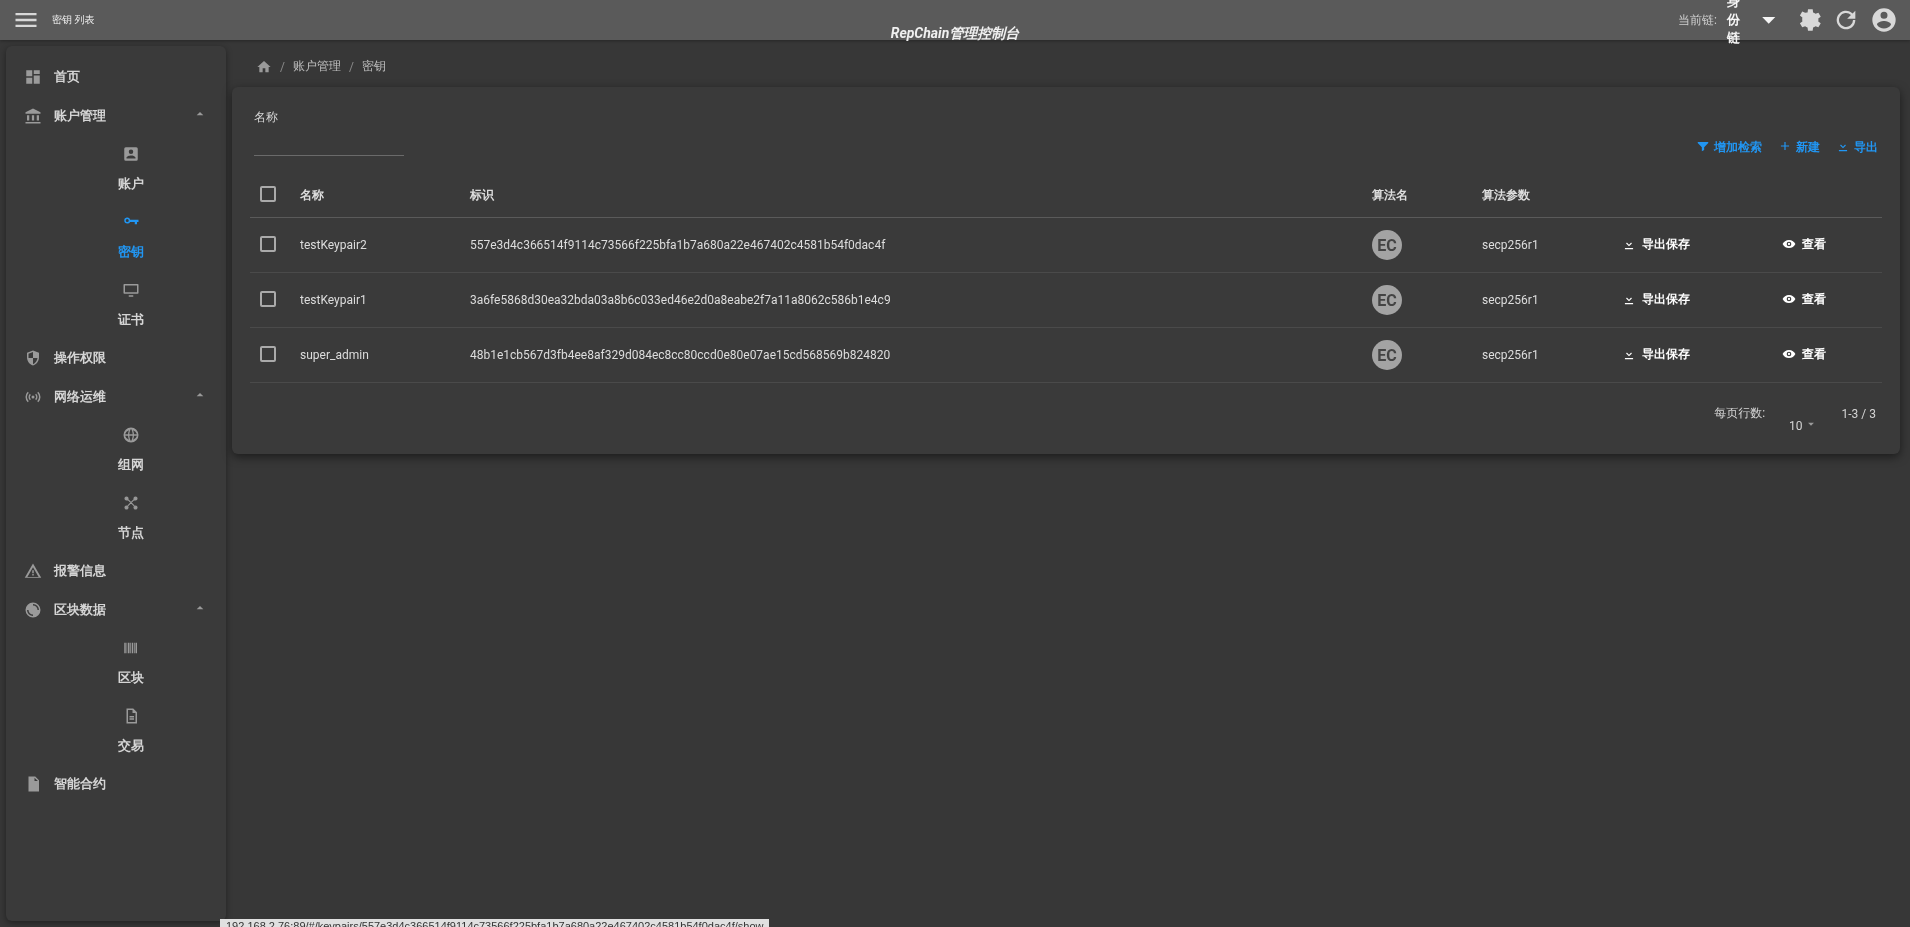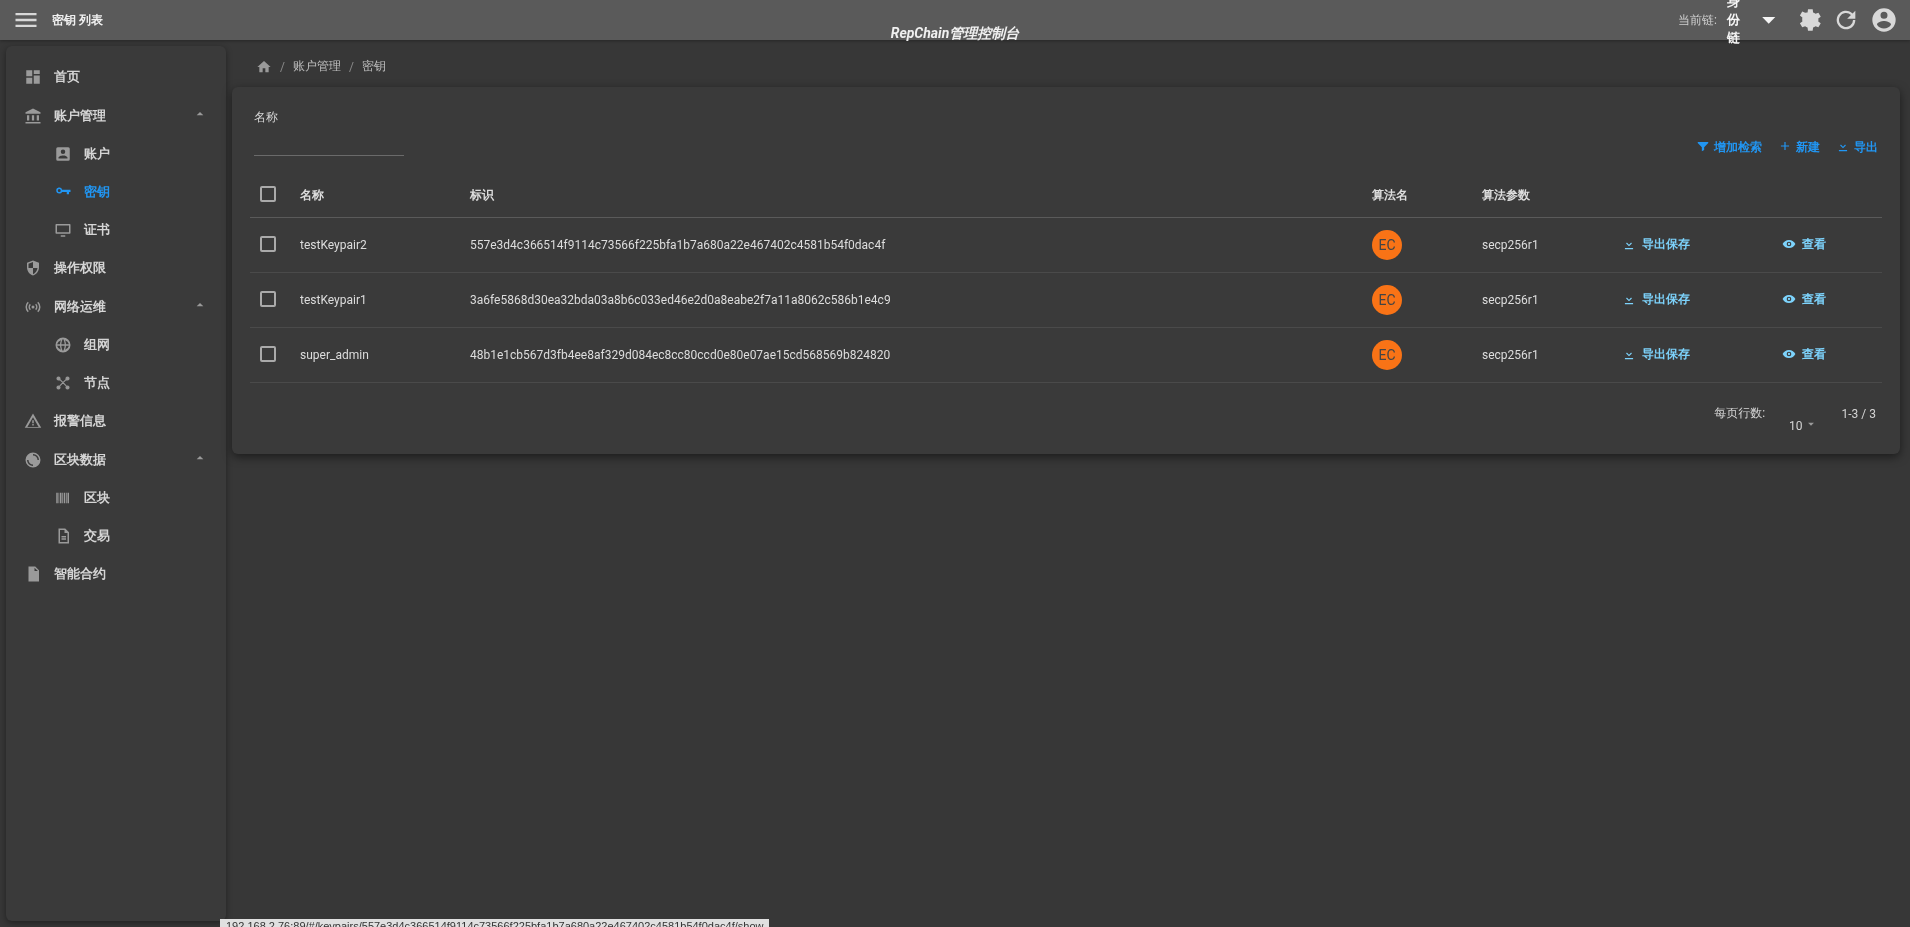--- a/index.html
+++ b/index.html
@@ -23,21 +23,21 @@
   color: #f0f0f0;
   flex-shrink: 0;
   box-shadow: 0 1px 3px rgba(0,0,0,.3);
   position: relative;
 }
 .topbar-left { display: flex; align-items: center; gap: 12px; }
 .topbar-center { position: absolute; left: 50%; transform: translateX(-50%); font-weight: 700; font-size: 14px; font-style: italic; margin-top: 28px; }
 .topbar-center .brand-rep { font-style: italic; }
 .topbar-right { margin-left: auto; display: flex; align-items: center; gap: 10px; }
 .icon-btn { width: 28px; height: 28px; display: inline-flex; align-items: center; justify-content: center; color: #d8d8d8; cursor: pointer; border-radius: 4px; }
-.page-title { font-weight: 700; font-size: 12px; }
+.page-title { font-weight: 400; font-size: 10px; }
 .chain-label { color: #cfcfcf; font-size: 12px; }
 .chain-select { font-weight: 700; color: #f5f5f5; display: inline-flex; align-items: center; gap: 4px; cursor: pointer; }
 
 
 .body { flex: 1; display: flex; min-height: 0; }
 .sidebar {
   width: 220px;
   background: #3a3a3a;
   border-radius: 6px;
   margin: 6px 0 6px 6px;
@@ -49,21 +49,21 @@
 }
 .nav-item, .nav-sub {
   display: flex; align-items: center;
   padding: 10px 18px;
   color: #d5d5d5;
   cursor: pointer;
   font-weight: 700;
   font-size: 13px;
   gap: 12px;
 }
-.nav-sub { padding-left: 48px; font-weight: 700; }
+.nav-sub { padding-left: 48px; font-weight: 700; flex-direction: column; }
 .nav-sub.active { color: #2196f3; }
 .nav-sub.active .nav-ic { color: #2196f3; }
 .nav-ic { width: 18px; height: 18px; display: inline-flex; align-items: center; justify-content: center; color: #9a9a9a; flex-shrink: 0; }
 .nav-expand { margin-left: auto; color: #9a9a9a; }
 
 .main { flex: 1; display: flex; flex-direction: column; padding: 6px 10px 6px 6px; min-width: 0; position: relative; }
 
 
 .breadcrumb { display: flex; align-items: center; gap: 8px; padding: 12px 24px; color: #bfbfbf; font-size: 12px; }
 .breadcrumb .sep { color: #8a8a8a; }
@@ -93,24 +93,24 @@
 .table th, .table td { text-align: left; padding: 12px 10px; font-size: 12px; }
 .table thead th { color: #ddd; font-weight: 700; border-bottom: 1px solid #5a5a5a; }
 .table tbody tr { border-bottom: 1px solid #4a4a4a; }
 .table tbody td { color: #ddd; }
 .chk {
   width: 16px; height: 16px; border: 2px solid #aaa; border-radius: 2px; display: inline-block;
   cursor: pointer;
 }
 .chip {
   display: inline-flex; align-items: center; justify-content: center;
-  width: 30px; height: 30px; border-radius: 16px; background: #f97316; color: #444;
-  font-size: 14px; font-weight: 400;
-}
-.row-act { display: inline-flex; align-items: center; gap: 6px; color: #7dd3fc; font-size: 12px; cursor: pointer; font-weight: 600; }
+  width: 30px; height: 30px; border-radius: 16px; background: #a3a3a3; color: #444;
+  font-size: 16px; font-weight: 700;
+}
+.row-act { display: inline-flex; align-items: center; gap: 6px; color: #ffffff; font-size: 12px; cursor: pointer; font-weight: 600; }
 .row-act .ric { width: 14px; height: 14px; display: inline-flex; }
 .col-chk { width: 40px; }
 .col-name { width: 170px; }
 .col-ident { width: auto; }
 .col-alg { width: 110px; }
 .col-param { width: 140px; }
 .col-export { width: 160px; }
 .col-view { width: 110px; text-align: left; }
 
 .tfoot { display: flex; justify-content: flex-end; align-items: center; gap: 24px; padding: 10px 6px; font-size: 12px; color: #d5d5d5; }

